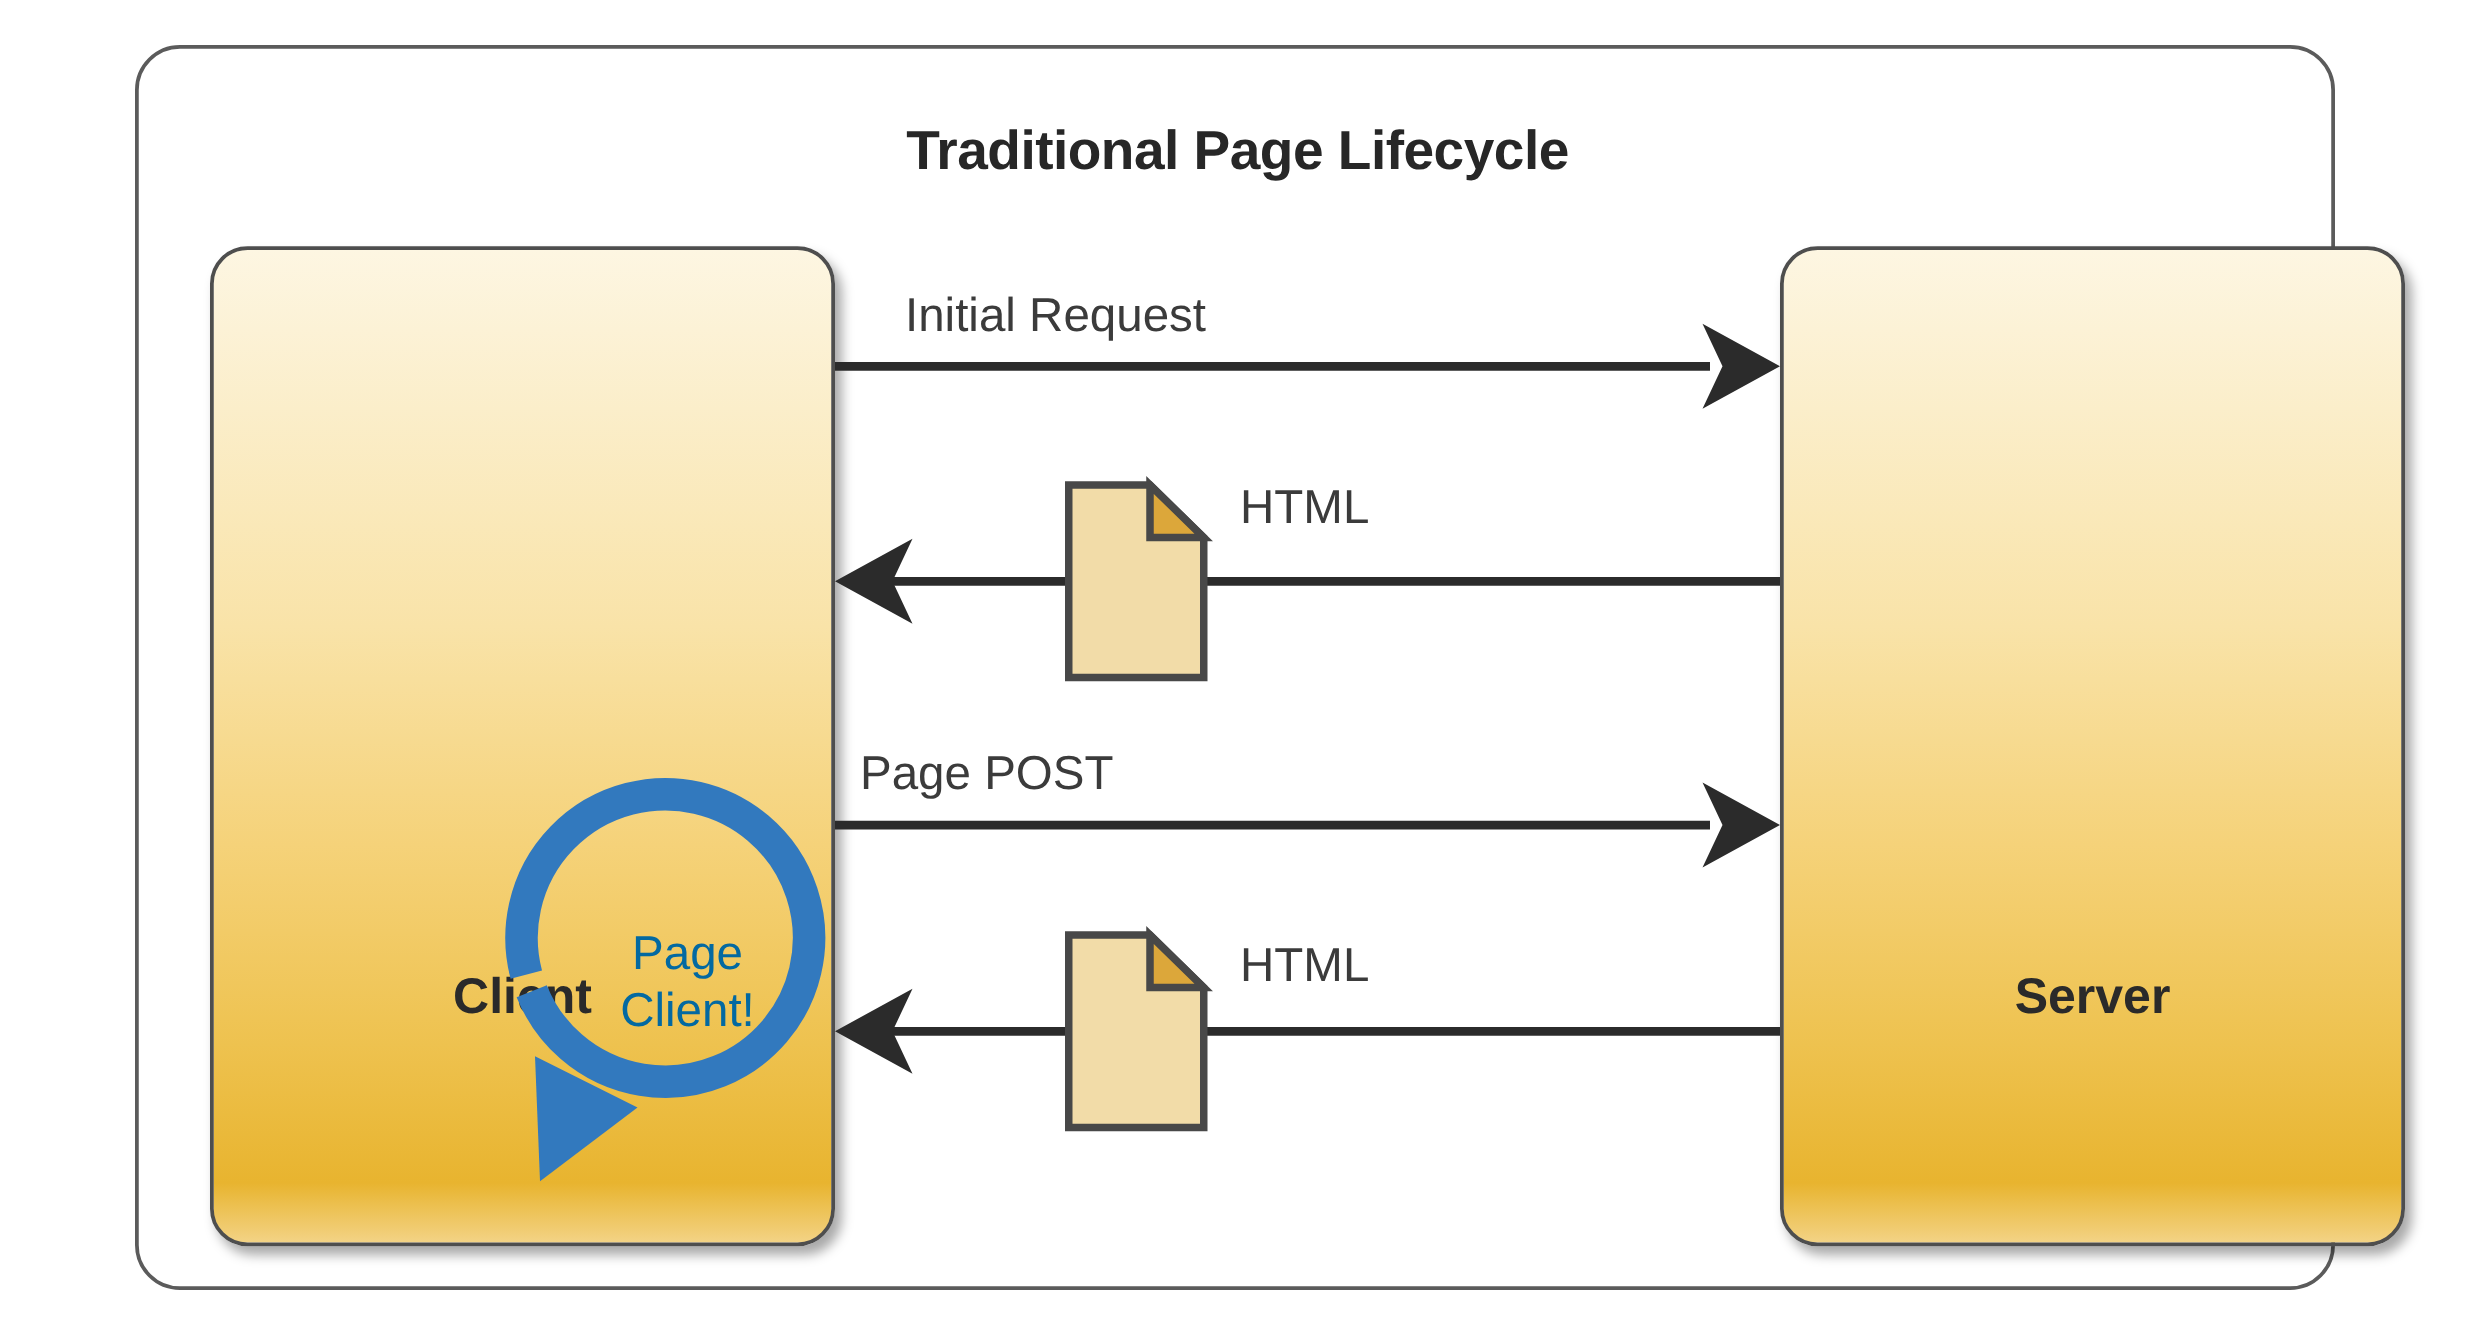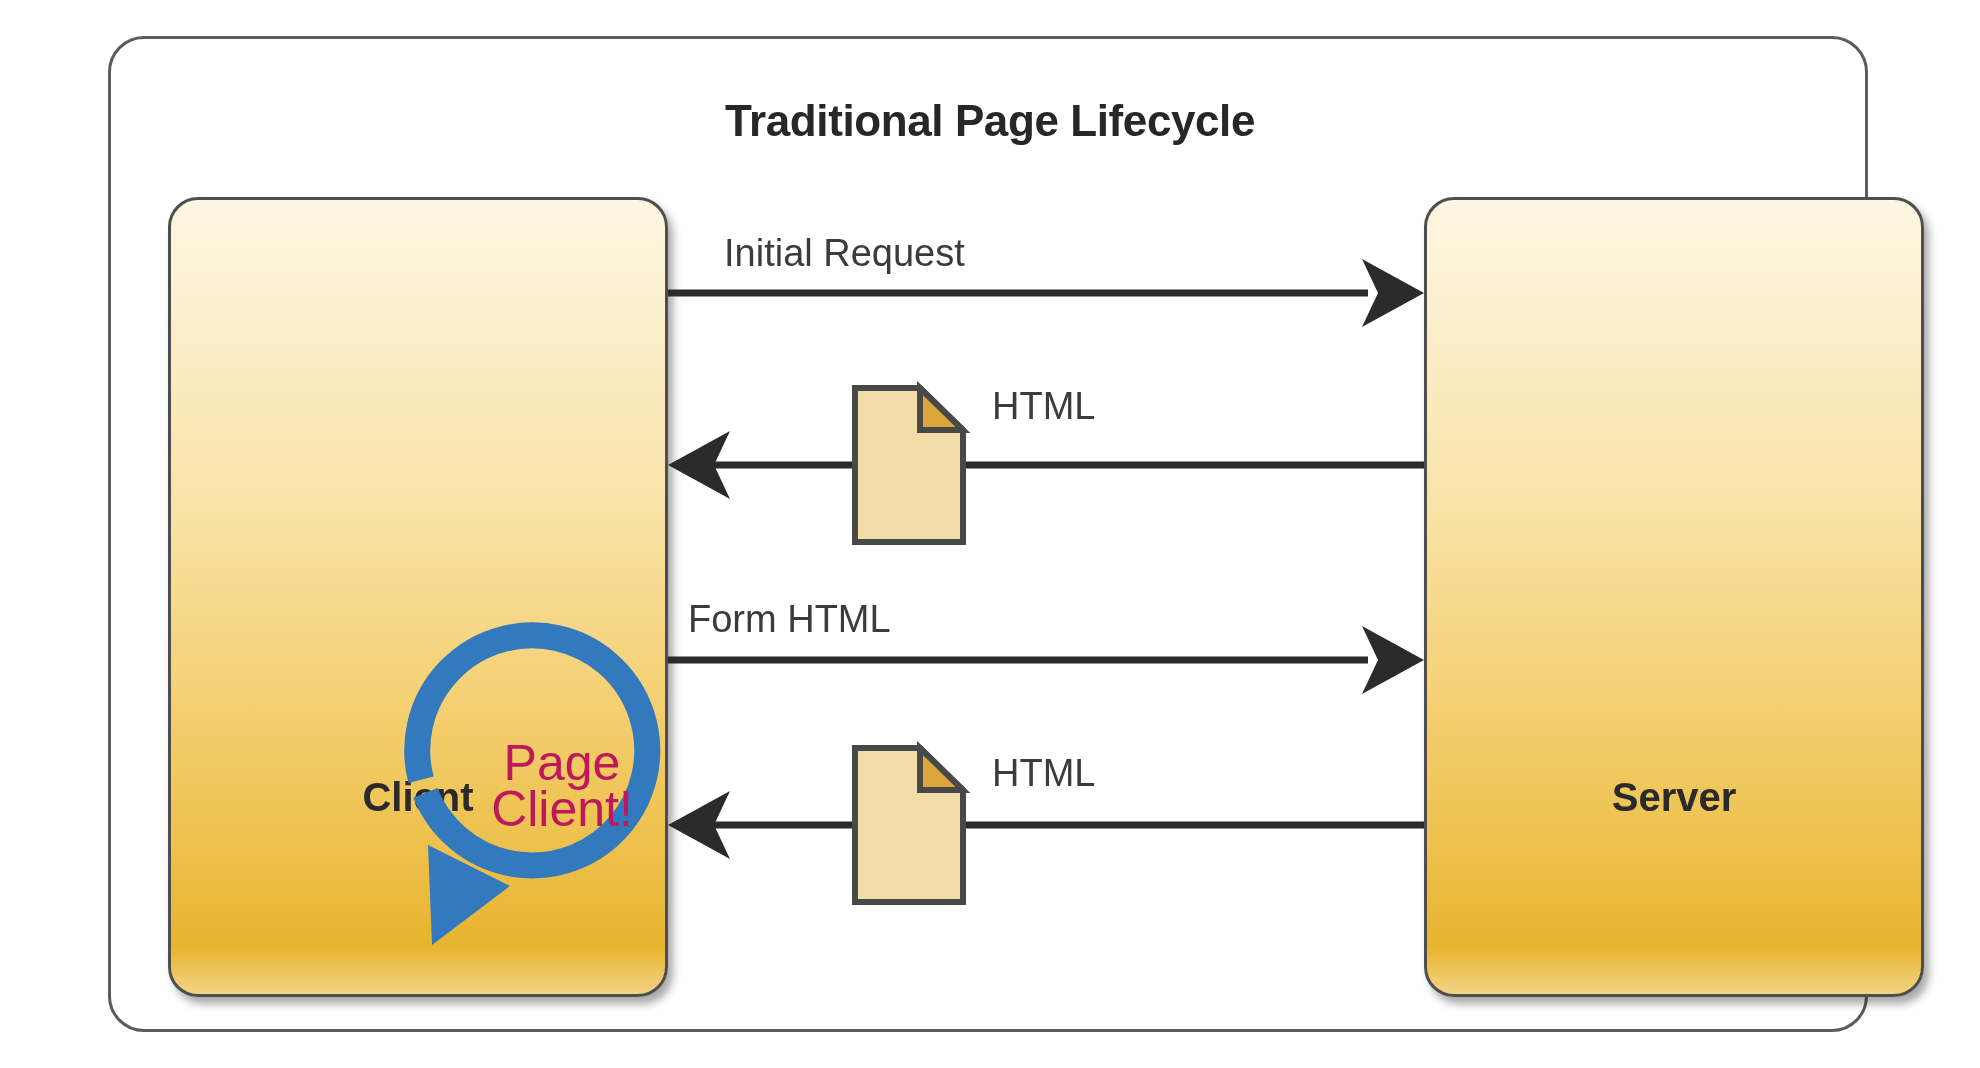--- a/index.html
+++ b/index.html
@@ -99,27 +99,27 @@
     white-space: nowrap;
   }
   #label-initial-request { left: 688px;  top: 232px; margin-left: 36px; }
   #label-html-1          { left: 992px;  top: 385px; }
   #label-form-post       { left: 688px;  top: 598px; }
   #label-html-2          { left: 992px;  top: 752px; }
 
   
   #reload-text {
     position: absolute;
-    left: 462px;
+    left: 450px;
     top: 740px;
     width: 200px;
     text-align: center;
-    font-size: 50px;
+    font-size: 38px;
     line-height: 46px;
-    color: #be185d;
+    color: #0369a1;
     font-family: "Liberation Sans", sans-serif;
   }
   #reload-text span { display: block; }
 </style>
 </head>
 <body>
 
 <div id="stage">
 
   <div id="outer-frame"></div>
@@ -183,21 +183,21 @@
 
       <path d="M 432,945 L 428,845 L 510,886 Z" fill="#3279BE"></path>
     </g>
 
   </svg>
 
   <div class="edge-label" id="label-initial-request">Initial Request</div>
 
   <div class="edge-label" id="label-html-1">HTML</div>
 
-  <div class="edge-label" id="label-form-post">Form HTML</div>
+  <div class="edge-label" id="label-form-post">Page POST</div>
 
   <div class="edge-label" id="label-html-2">HTML</div>
 
   <div id="reload-text">
     <span>Page</span>
     <span>Client!</span>
   </div>
 
 </div>
 

